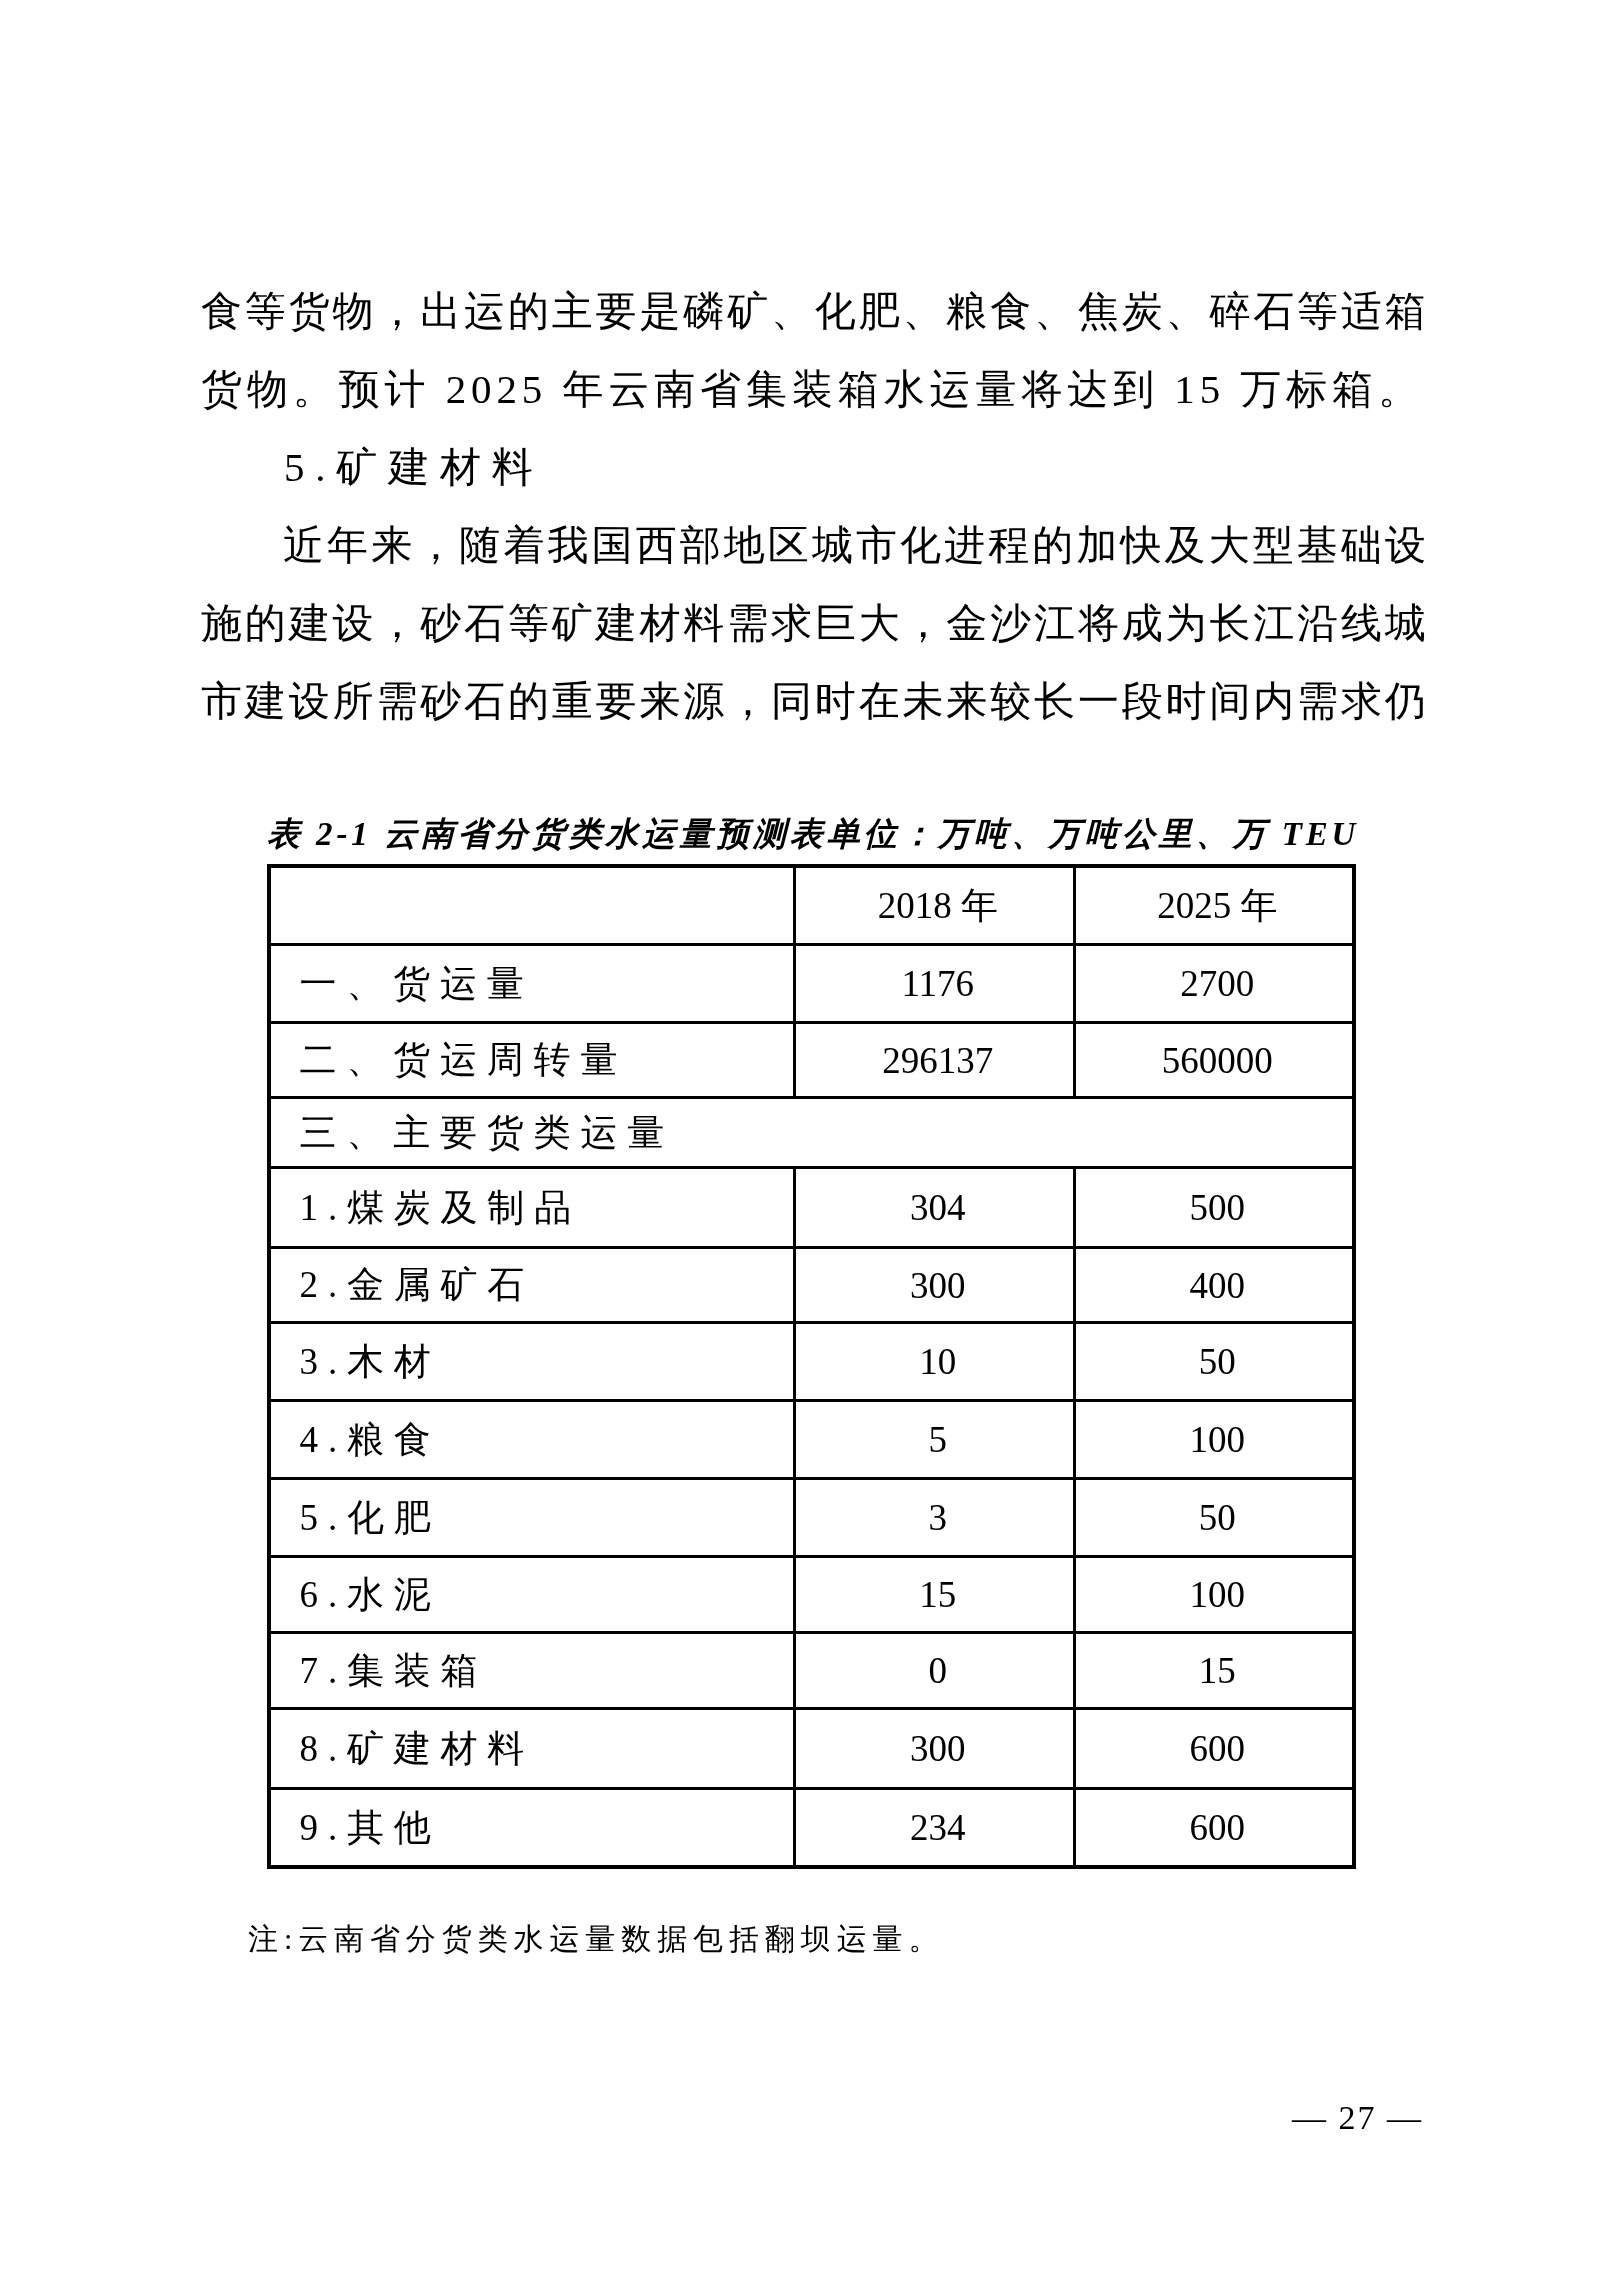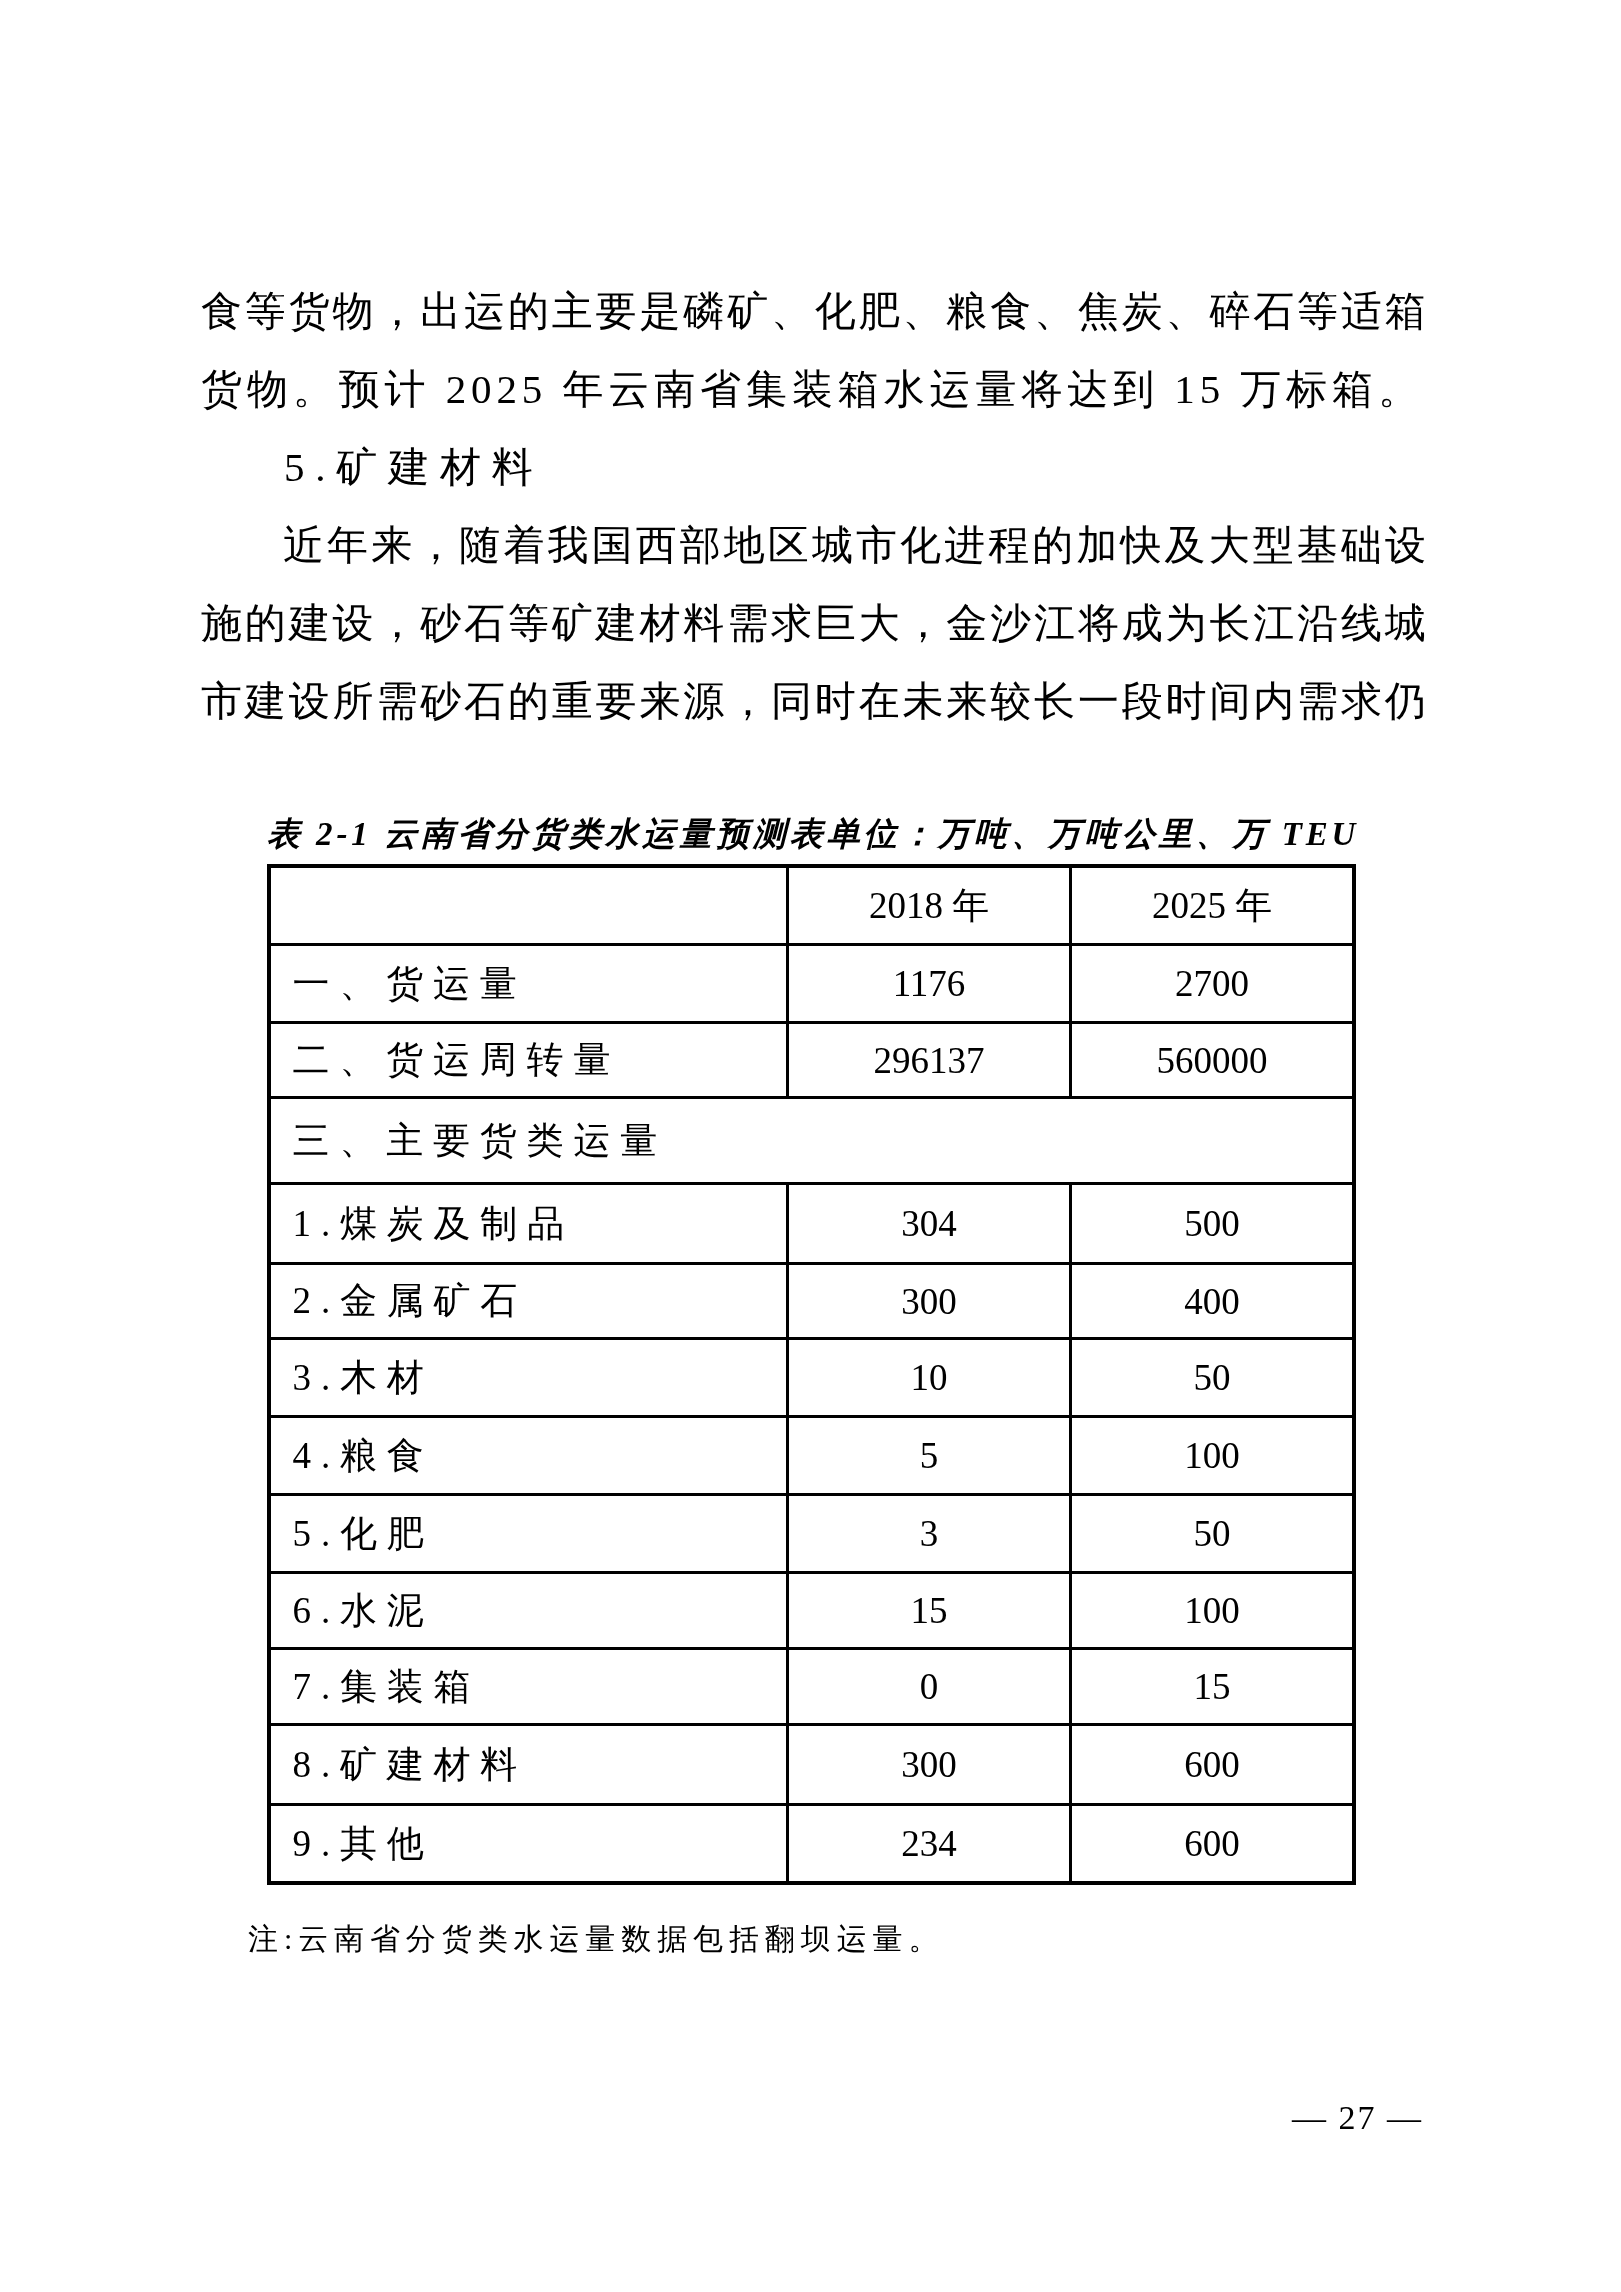--- a/index.html
+++ b/index.html
@@ -41,20 +41,21 @@
   .tr{
     display:flex;
     box-sizing:border-box;
     border-bottom:3.9px solid #000;
   }
   .tr:last-child{border-bottom:none;text-align:center;}
   .td{
     display:flex;align-items:center;
     box-sizing:border-box;
     overflow:hidden;
+    margin-left:7px;
   }
   .tr > .td:not(:last-child){border-right:3.9px solid #000;}
   .td.label{width:518px;padding-left:21.6px;font-size:37px;letter-spacing:9.8px;white-space:nowrap;}
   .td.val{flex:1;justify-content:center;font-size:37px;}
   .td.span-cell{width:100%;}
   
   .note{
     position:absolute;left:248px;top:1917px;
     font-size:30px;letter-spacing:5.9px;line-height:43px;white-space:nowrap;
   }
@@ -203,21 +204,21 @@
     <div class="tr" style="height:78px">
       <div class="td label">一、货运量</div>
       <div class="td val">1176</div>
       <div class="td val">2700</div>
     </div>
     <div class="tr" style="height:75px">
       <div class="td label">二、货运周转量</div>
       <div class="td val">296137</div>
       <div class="td val">560000</div>
     </div>
-    <div class="tr" style="height:86px">
+    <div class="tr" style="height:70px">
       <div class="td label span-cell">三、主要货类运量</div>
     </div>
     <div class="tr" style="height:80px">
       <div class="td label">1.煤炭及制品</div>
       <div class="td val">304</div>
       <div class="td val">500</div>
     </div>
     <div class="tr" style="height:75px">
       <div class="td label">2.金属矿石</div>
       <div class="td val">300</div>

